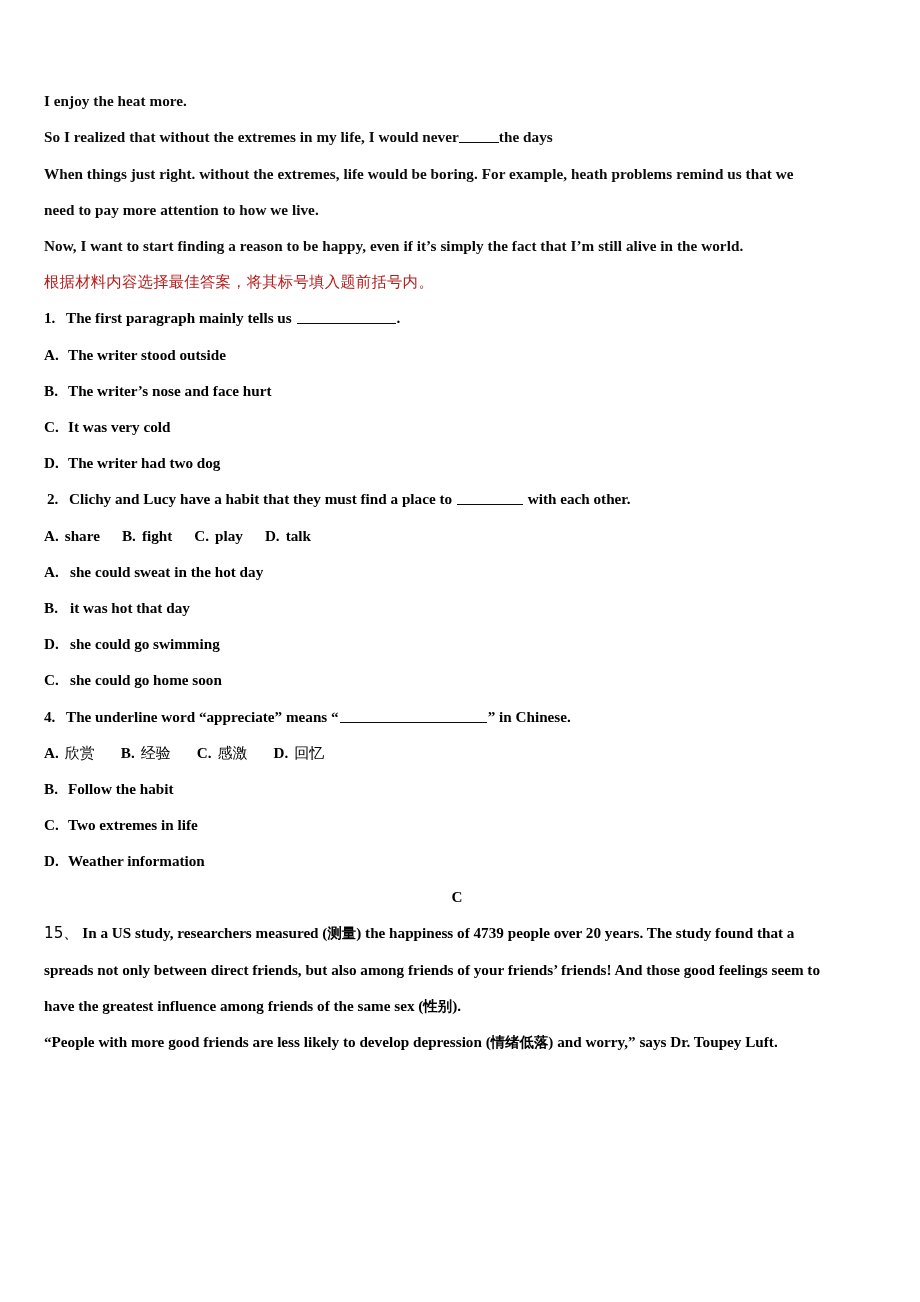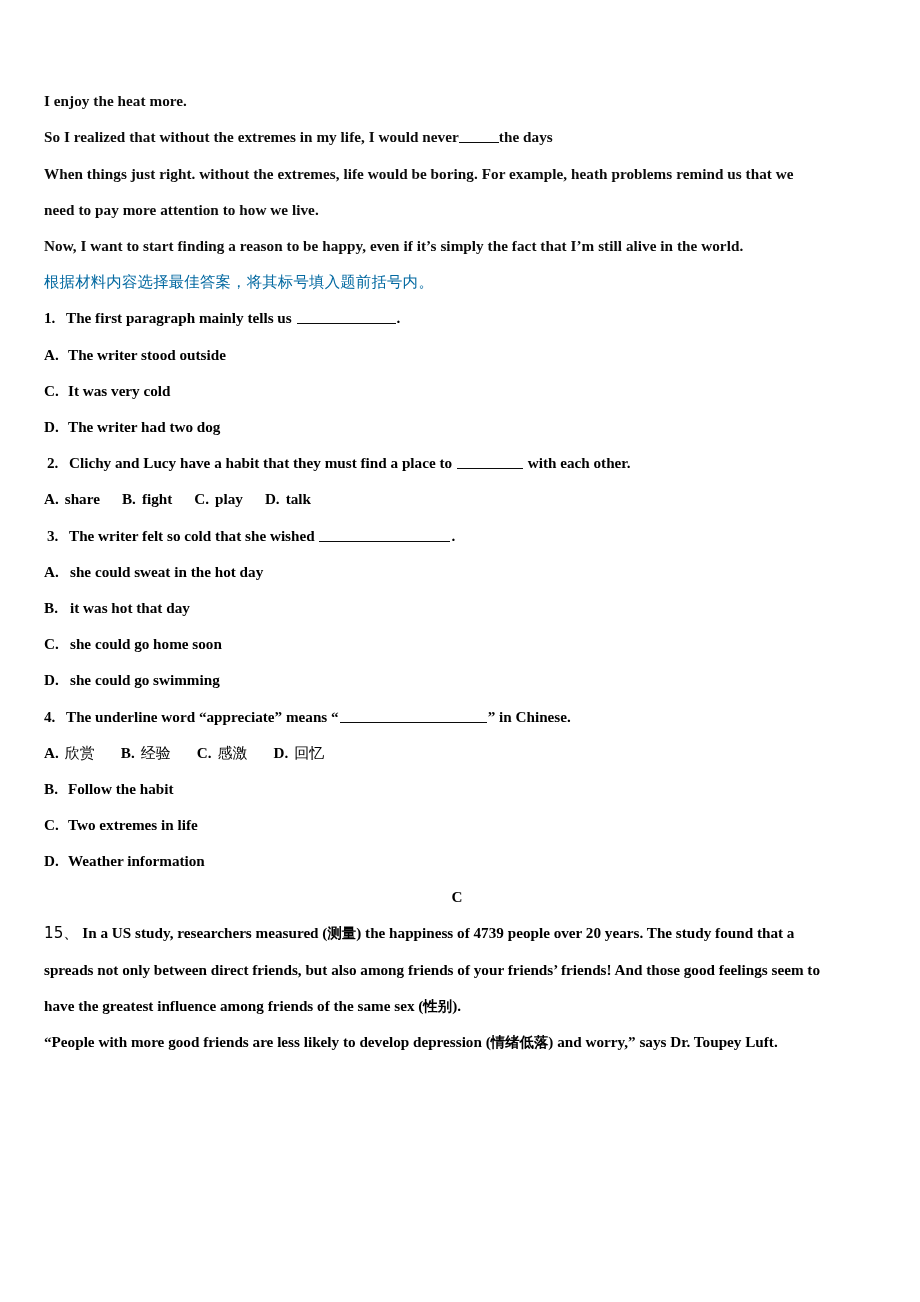--- a/index.html
+++ b/index.html
@@ -45,21 +45,21 @@
 
   .block-passage { margin-bottom: 18.3px; }
 
   
   .cn-line {
     font-family: "DejaVu Sans", "Liberation Sans", sans-serif;
     font-weight: 400;
     font-size: 15.4px;
     line-height: 19px;
     margin: 0 0 17px 0;
-    color: #0369a1;
+    color: #b91c1c;
   }
   .cn-line .cn-txt { letter-spacing: 0.2px; }
 
   
   .q-row {
     display: block;
     margin: 0 0 18.2px 0;
     font-weight: bold;
     font-size: 15.2px;
     line-height: 18px;
@@ -171,47 +171,47 @@
       <span class="cn-txt">根据材料内容选择最佳答案，将其标号填入题前括号内。</span>
     </div>
 
     <div class="q-row">
       <span class="num">1.</span><span>The first paragraph mainly tells us</span> <span class="blank w-med"></span><span>.</span>
     </div>
     <div class="opt-row">
       <span class="lbl">A.</span><span>The writer stood outside</span>
     </div>
     <div class="opt-row">
+      <span class="lbl">B.</span><span>The writer’s nose and face hurt</span>
+    </div>
+    <div class="opt-row">
       <span class="lbl">C.</span><span>It was very cold</span>
     </div>
     <div class="opt-row">
       <span class="lbl">D.</span><span>The writer had two dog</span>
     </div>
 
     <div class="q-row indent">
       <span class="num">2.</span><span>Clichy and Lucy have a habit that they must find a place to</span> <span class="blank w-small"></span> <span>with each other.</span>
     </div>
     <div class="opt-inline">
       <span class="oi"><span class="lbl">A.</span><span class="txt">share</span></span><span class="oi"><span class="lbl">B.</span><span class="txt">fight</span></span><span class="oi"><span class="lbl">C.</span><span class="txt">play</span></span><span class="oi"><span class="lbl">D.</span><span class="txt">talk</span></span>
     </div>
 
-    <div class="q-row indent">
-      <span class="num">3.</span><span>The writer felt so cold that she wished</span> <span class="blank w-large"></span><span>.</span>
-    </div>
     <div class="opt-row sub">
       <span class="lbl">A.</span><span>she could sweat in the hot day</span>
     </div>
     <div class="opt-row sub">
       <span class="lbl">B.</span><span>it was hot that day</span>
     </div>
     <div class="opt-row sub">
+      <span class="lbl">D.</span><span>she could go swimming</span>
+    </div>
+    <div class="opt-row sub">
       <span class="lbl">C.</span><span>she could go home soon</span>
-    </div>
-    <div class="opt-row sub">
-      <span class="lbl">D.</span><span>she could go swimming</span>
     </div>
 
     <div class="q-row">
       <span class="num">4.</span><span>The underline word “appreciate” means “</span><span class="blank w-xl"></span><span>” in Chinese.</span>
     </div>
     <div class="opt-inline cn">
       <span class="oi"><span class="lbl">A.</span><span class="txt">欣赏</span></span><span class="oi"><span class="lbl">B.</span><span class="txt">经验</span></span><span class="oi"><span class="lbl">C.</span><span class="txt">感激</span></span><span class="oi"><span class="lbl">D.</span><span class="txt">回忆</span></span>
     </div>
 
     <div class="opt-row">

